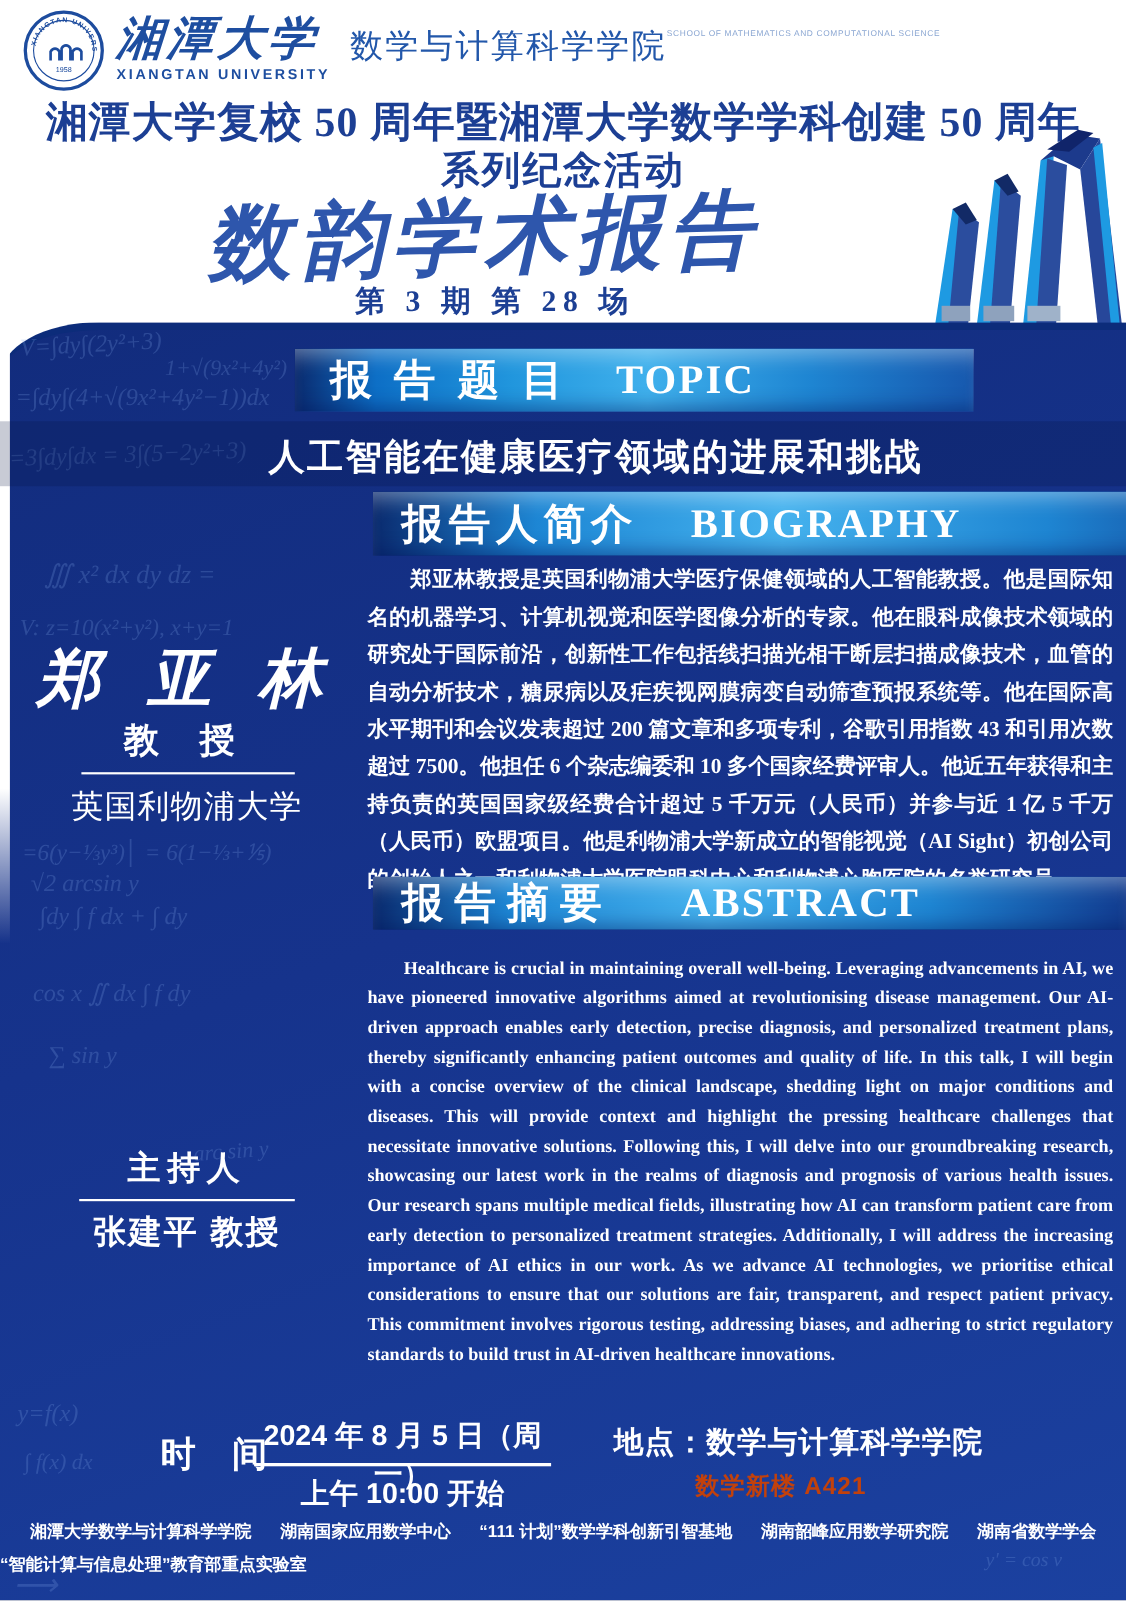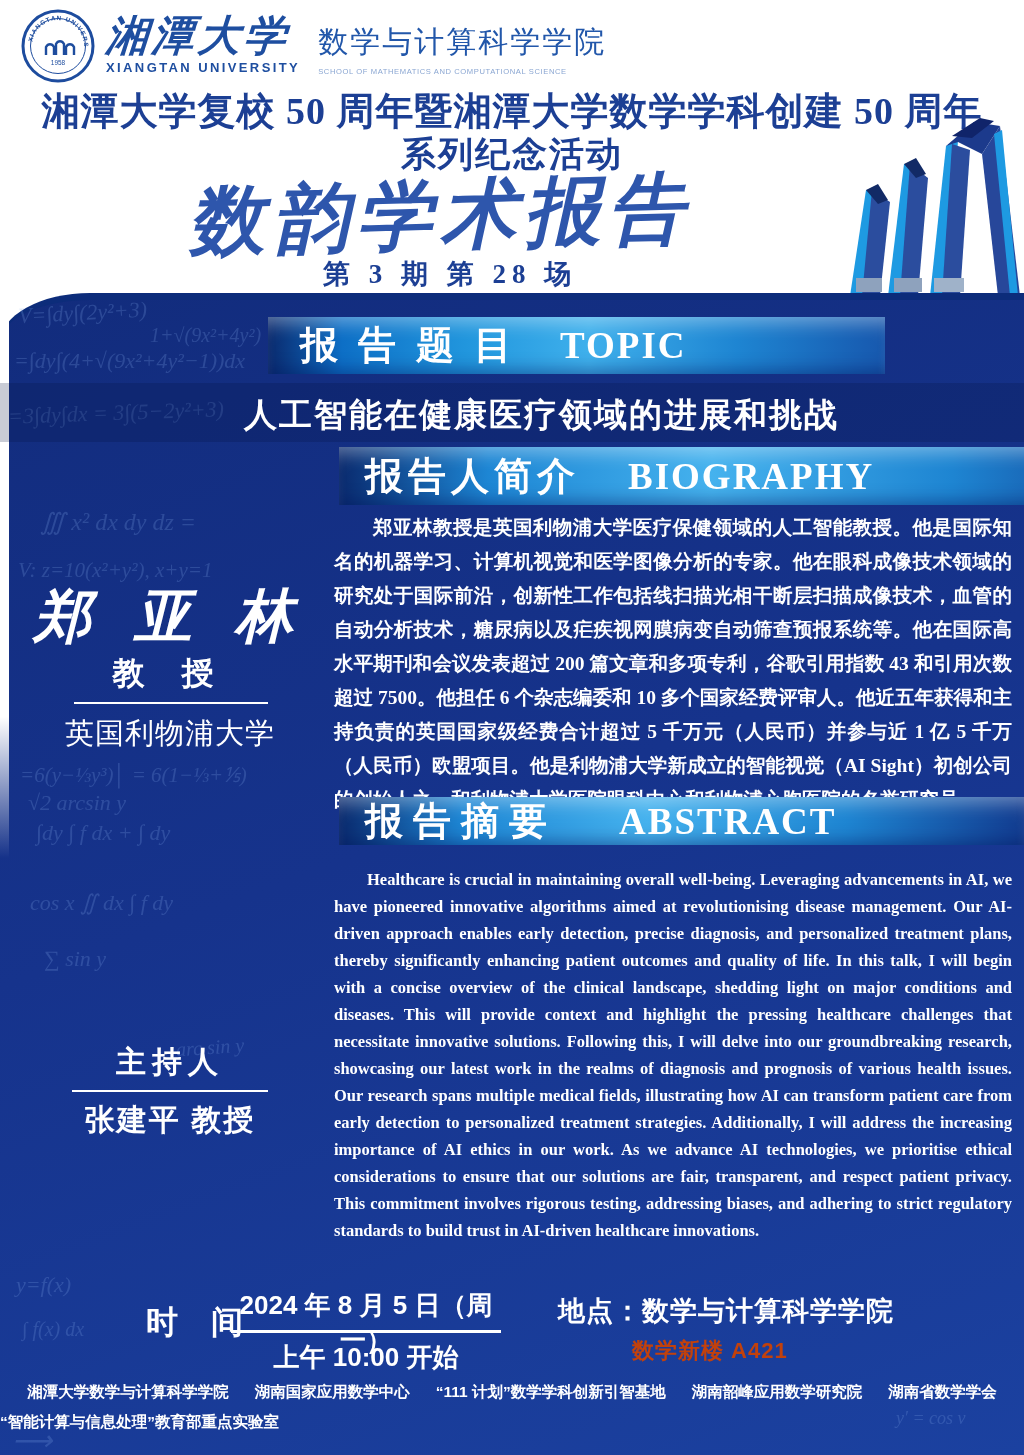--- a/index.html
+++ b/index.html
@@ -7,21 +7,21 @@
   #poster{position:relative;width:1024px;height:1455px;background:#ffffff;overflow:hidden;
           font-family:"Liberation Sans",sans-serif;outline:1px solid #cfcfcf;}
 
   
   .logo-row{position:absolute;left:20px;top:8px;display:flex;align-items:flex-start;}
   .seal{width:76px;height:76px;}
   .logo-block{display:flex;flex-direction:column;margin-left:10px;margin-top:6px;}
   .logo-zh{font-family:"Liberation Serif",serif;font-style:italic;font-weight:bold;
            font-size:42px;line-height:44px;color:#1e4ea0;letter-spacing:4px;transform:skewX(-4deg);}
   .logo-en{font-size:13px;font-weight:bold;color:#1e4ea0;letter-spacing:2.4px;margin-top:2px;}
-  .school-block{display:flex;flex-direction:column;margin-left:18px;margin-top:14px;}
+  .school-block{display:flex;flex-direction:row;margin-left:18px;margin-top:14px;}
   .school-zh{font-size:30px;color:#2257aa;letter-spacing:2px;}
   .school-en{font-size:7.6px;color:#8aa6d2;letter-spacing:.6px;margin-top:4px;}
 
   .event-title1{position:absolute;top:86px;left:0;width:100%;text-align:center;
       font-family:"Liberation Serif",serif;font-weight:bold;font-size:38px;color:#1c3f94;letter-spacing:1px;}
   .event-title2{position:absolute;top:131px;left:0;width:100%;text-align:center;
       font-family:"Liberation Serif",serif;font-weight:bold;font-size:35px;color:#1c3f94;letter-spacing:2px;}
   .series-title{position:absolute;top:165px;left:90px;width:700px;text-align:center;
       font-family:"Liberation Serif",serif;font-style:italic;font-weight:bold;font-size:76px;
       color:#2e56ac;letter-spacing:8px;transform:rotate(-1.5deg);}

